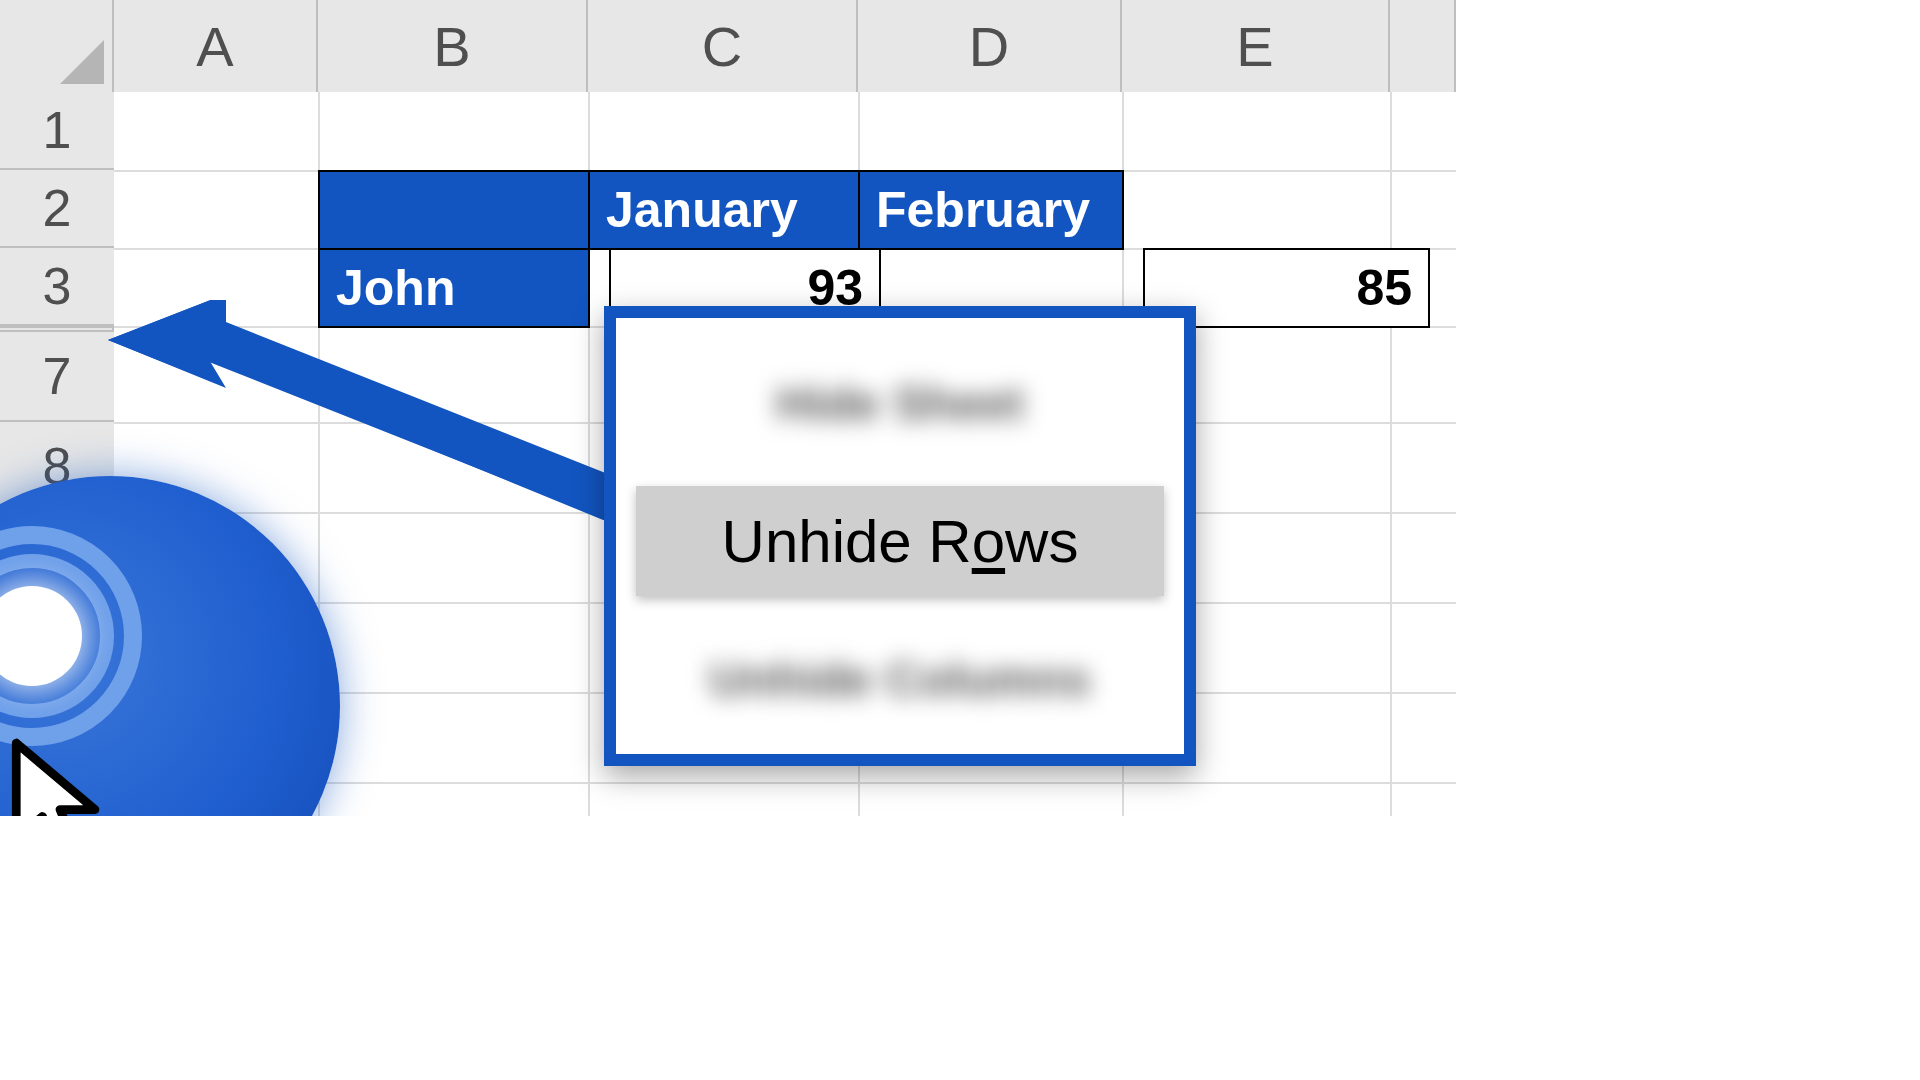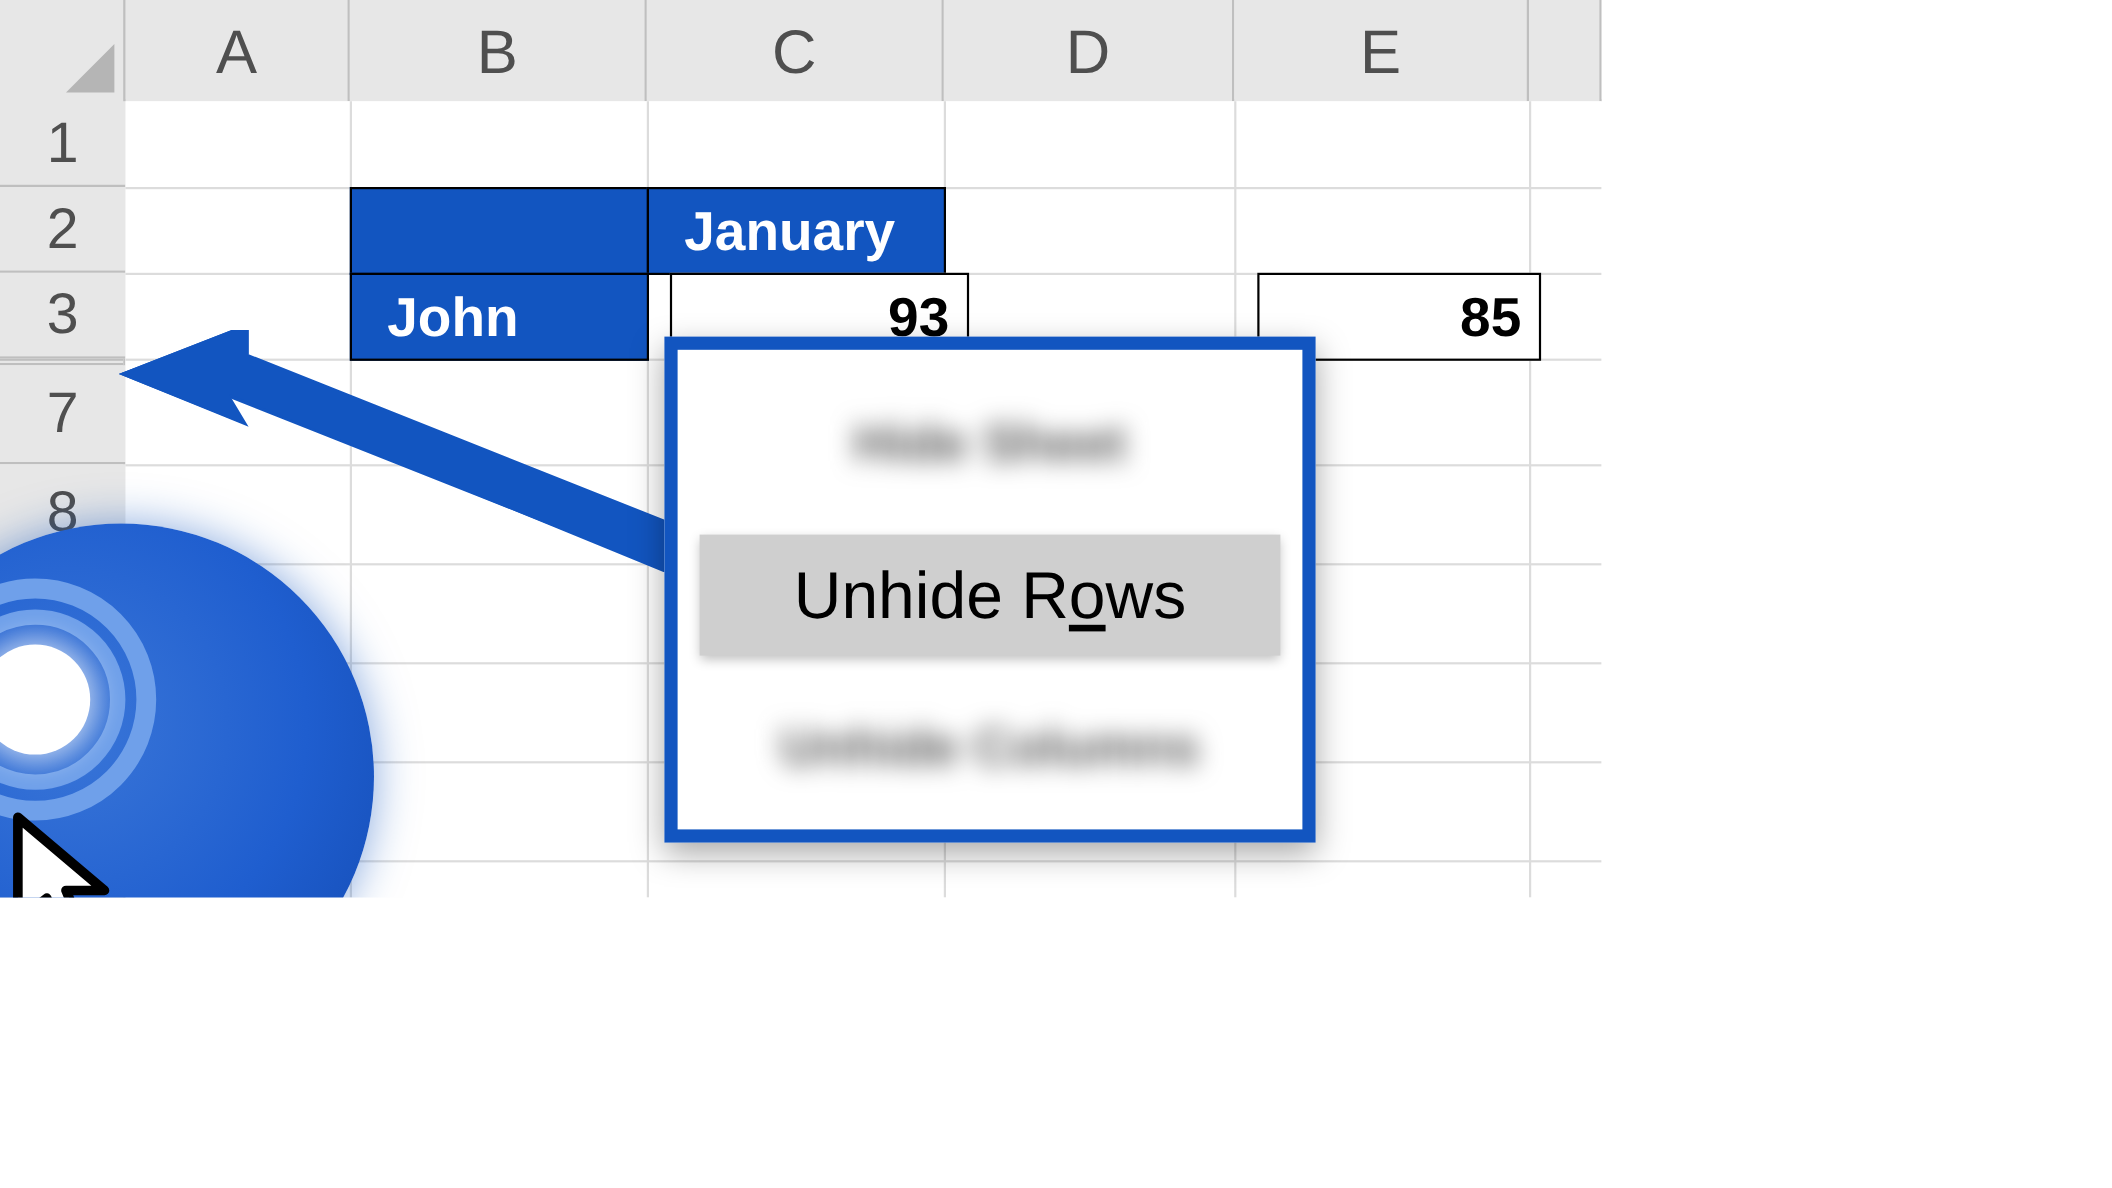--- a/index.html
+++ b/index.html
@@ -48,38 +48,38 @@
   .h8 { top: 420px; }
   .h9 { top: 510px; }
   .h10 { top: 600px; }
   .h11 { top: 690px; }
 
   
   .cell { position: absolute; display:flex; align-items:center; font-size: 50px; font-weight: 700; }
   .blue-bg { background: #1255c0; color: #fff; border: 2px solid #000; }
   .data-bg { background: #fff; color: #000; border: 2px solid #000; margin-left: 21px; }
   .right { justify-content: flex-end; padding-right: 16px; }
-  .left { justify-content: flex-start; padding-left: 32px; }
+  .left { justify-content: flex-start; padding-left: 16px; }
 
   
   .cB2 { left: 204px; top: 78px; width: 272px; height: 80px; }
   
   .cC2 { left: 474px; top: 78px; width: 272px; height: 80px; }
   
   .cD2 { left: 744px; top: 78px; width: 266px; height: 80px; }
   
   .cE2 { left: 1008px; top: 78px; width: 270px; height: 80px; }
   
   .cB3 { left: 204px; top: 156px; width: 272px; height: 80px; }
   
   .cC3 { left: 474px; top: 156px; width: 272px; height: 80px; }
   
   .cD3 { left: 744px; top: 156px; width: 266px; height: 80px; }
   
-  .cE3 { left: 1008px; top: 156px; width: 258px; height: 80px; }
+  .cE3 { left: 1008px; top: 156px; width: 287px; height: 80px; }
 
   
   .menu { position: absolute; left: 604px; top: 306px; width: 592px; height: 460px; background: #fff; border: 12px solid #1255c0; box-shadow: 0 10px 28px rgba(0,0,0,.35); padding: 30px 16px; text-align: right; }
   .menu-item { width: 100%; height: 110px; display:flex; align-items:center; justify-content:center; font-size: 54px; color: #333; }
   .menu-item.blur { filter: blur(11px); color: #555; font-weight: 700; font-size: 48px;}
   .menu-item.focus { background: #cfcfcf; color: #000; font-size: 60px; margin: 28px auto; width: calc(100% - 8px); box-shadow: 0 4px 10px rgba(0,0,0,.25); }
   .underline-o { text-decoration: underline; text-underline-offset: 6px; }
 
   
   .arrow-wrap { position: absolute; left: 108px; top: 300px; width: 520px; height: 220px; pointer-events: none; }
@@ -136,20 +136,21 @@
       <div class="hline h2"></div>
       <div class="hline h3"></div>
       <div class="hline h7"></div>
       <div class="hline h8"></div>
       <div class="hline h9"></div>
       <div class="hline h10"></div>
       <div class="hline h11"></div>
 
       <div class="cell blue-bg left cB2"></div>
       <div class="cell blue-bg left cC2">January</div>
+      <div class="cell blue-bg left cD2">February</div>
 
       <div class="cell blue-bg left cB3">John</div>
       <div class="cell data-bg right cC3">93</div>
       <div class="cell data-bg right cE3">85</div>
     </div>
   </div>
 
   <div class="arrow-wrap">
     <svg width="520" height="220" viewBox="0 0 520 220">
       <polygon points="0,40 110,0 110,24 500,176 510,224 96,60 110,84" fill="#1255c0"></polygon>

